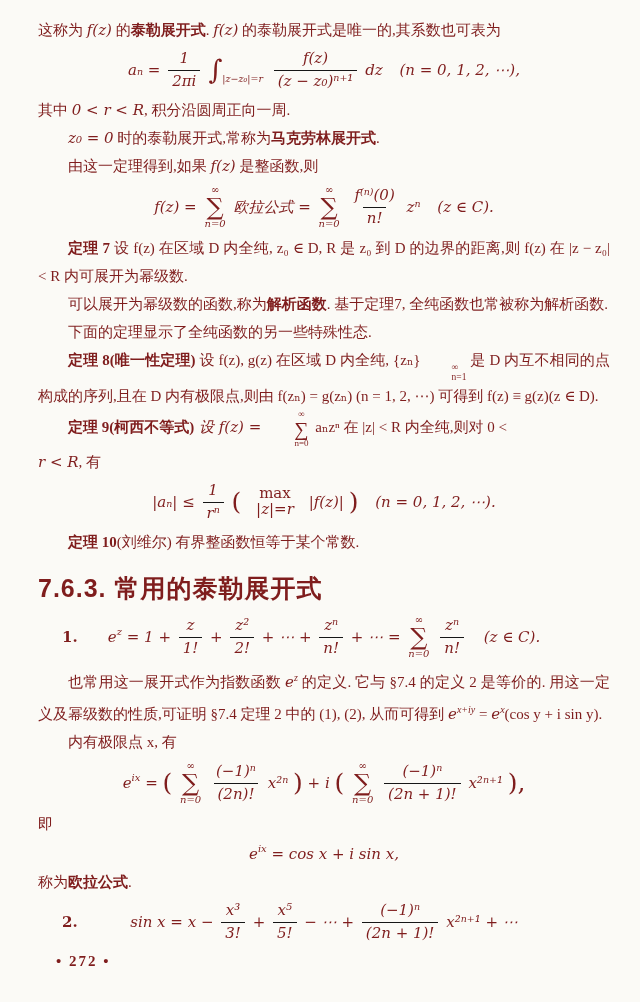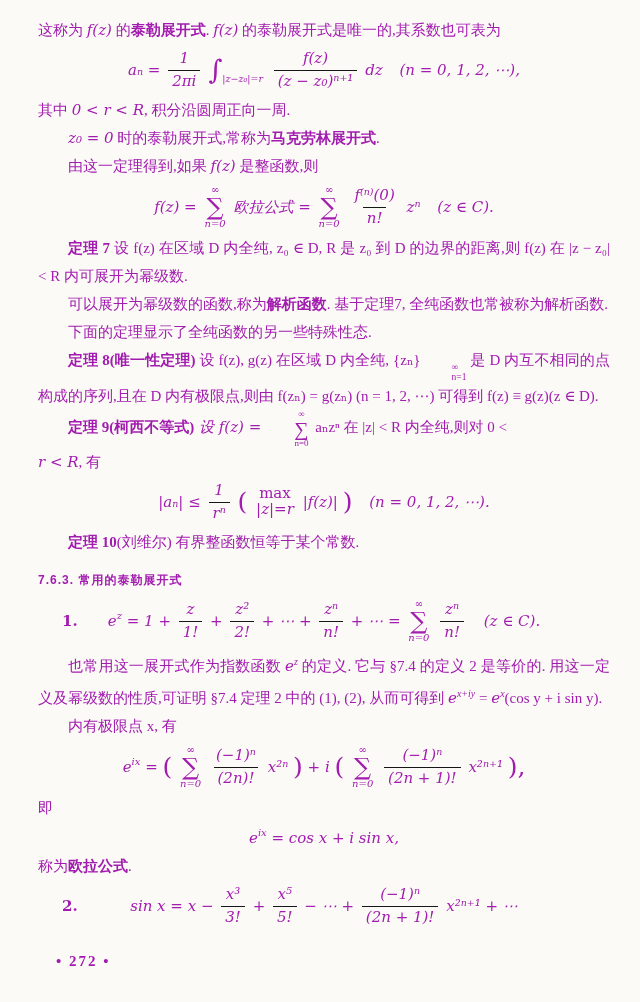--- a/index.html
+++ b/index.html
@@ -1,18 +1,18 @@
 <!DOCTYPE html>
 <html><head>
 <meta charset="utf-8">
 <style>
   html,body{margin:0;padding:0;background:#fbfaf6;}
   .page{
     width:640px;height:1002px;box-sizing:border-box;position:relative;
-    background:#fbfaf6;color:#a21caf;overflow:hidden;
+    background:#fbfaf6;color:#7f1d1d;overflow:hidden;
     padding:16px 30px 0 38px;
     font-family:"Liberation Serif","DejaVu Serif",serif;
     font-size:15px;
   }
   .para{margin:0;line-height:28px;text-align:justify;}
   .indent{text-indent:2em;}
   b{font-weight:700;}
   .mi{font-style:italic;font-family:"DejaVu Serif",serif;}
   sup{font-size:10px;font-style:italic;}
   sub{font-size:10px;font-style:italic;}
@@ -30,25 +30,25 @@
   .sum .bot{font-size:10px;}
   .isum{display:inline-flex;flex-direction:column;align-items:center;line-height:1;margin:0 3px;vertical-align:middle;}
   .isum .top{font-size:9px;}
   .isum .sig{font-size:20px;font-style:normal;}
   .isum .bot{font-size:9px;}
   .intwrap{white-space:nowrap;margin-top:36px;}
   .int{font-size:27px;font-style:normal;vertical-align:middle;}
   .intsub{font-size:9.5px;vertical-align:-8px;margin-right:3px;}
   .bp{font-size:25px;font-style:normal;font-weight:400;}
   .cond{margin-left:12px;}
-  .mop{display:inline-flex;flex-direction:column;align-items:center;line-height:1.05;vertical-align:middle;font-style:normal;margin:0 4px;text-align:right;}
+  .mop{display:inline-flex;flex-direction:column;align-items:center;line-height:1.05;vertical-align:middle;font-style:normal;margin:0 10px;text-align:right;}
   .mop .msub{font-size:15px;font-style:italic;}
   .stk{display:inline-flex;flex-direction:column;align-items:flex-start;line-height:1;font-size:9.5px;vertical-align:-5px;margin-left:1px;}
   .sec{
-    font-size:12px;font-weight:700;margin:16px 0 10px;letter-spacing:1px;
+    font-size:25px;font-weight:700;margin:16px 0 10px;letter-spacing:1px;
     font-family:"Liberation Sans","DejaVu Sans",sans-serif;
   }
   .numf{position:relative;}
   .item-no{position:absolute;left:24px;top:50%;transform:translateY(-50%);font-weight:700;font-style:normal;}
   .footer{position:absolute;left:56px;bottom:32px;font-weight:700;letter-spacing:2px;}
 </style>
 </head>
 <body>
 
 <div class="page">

